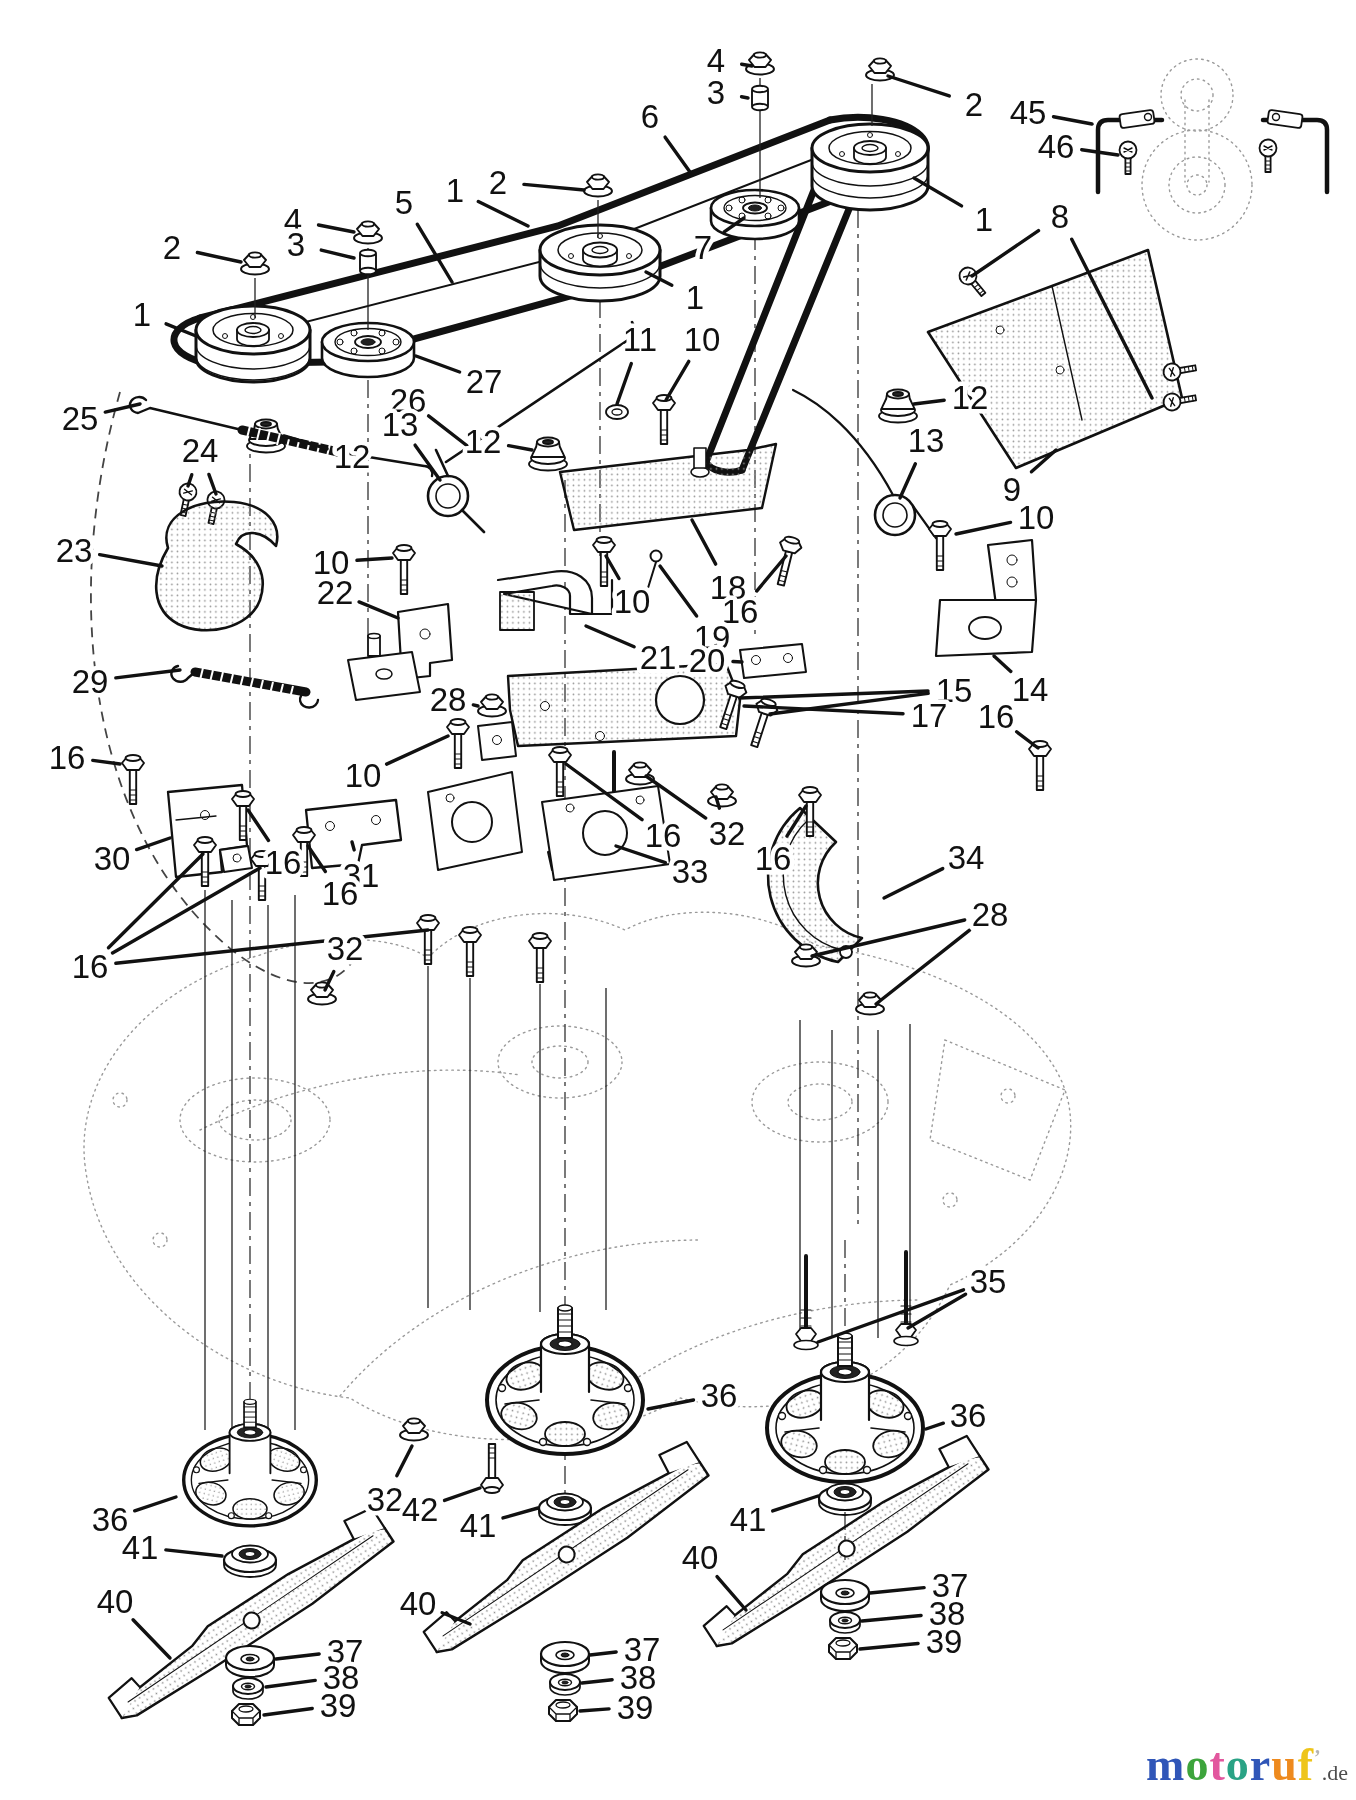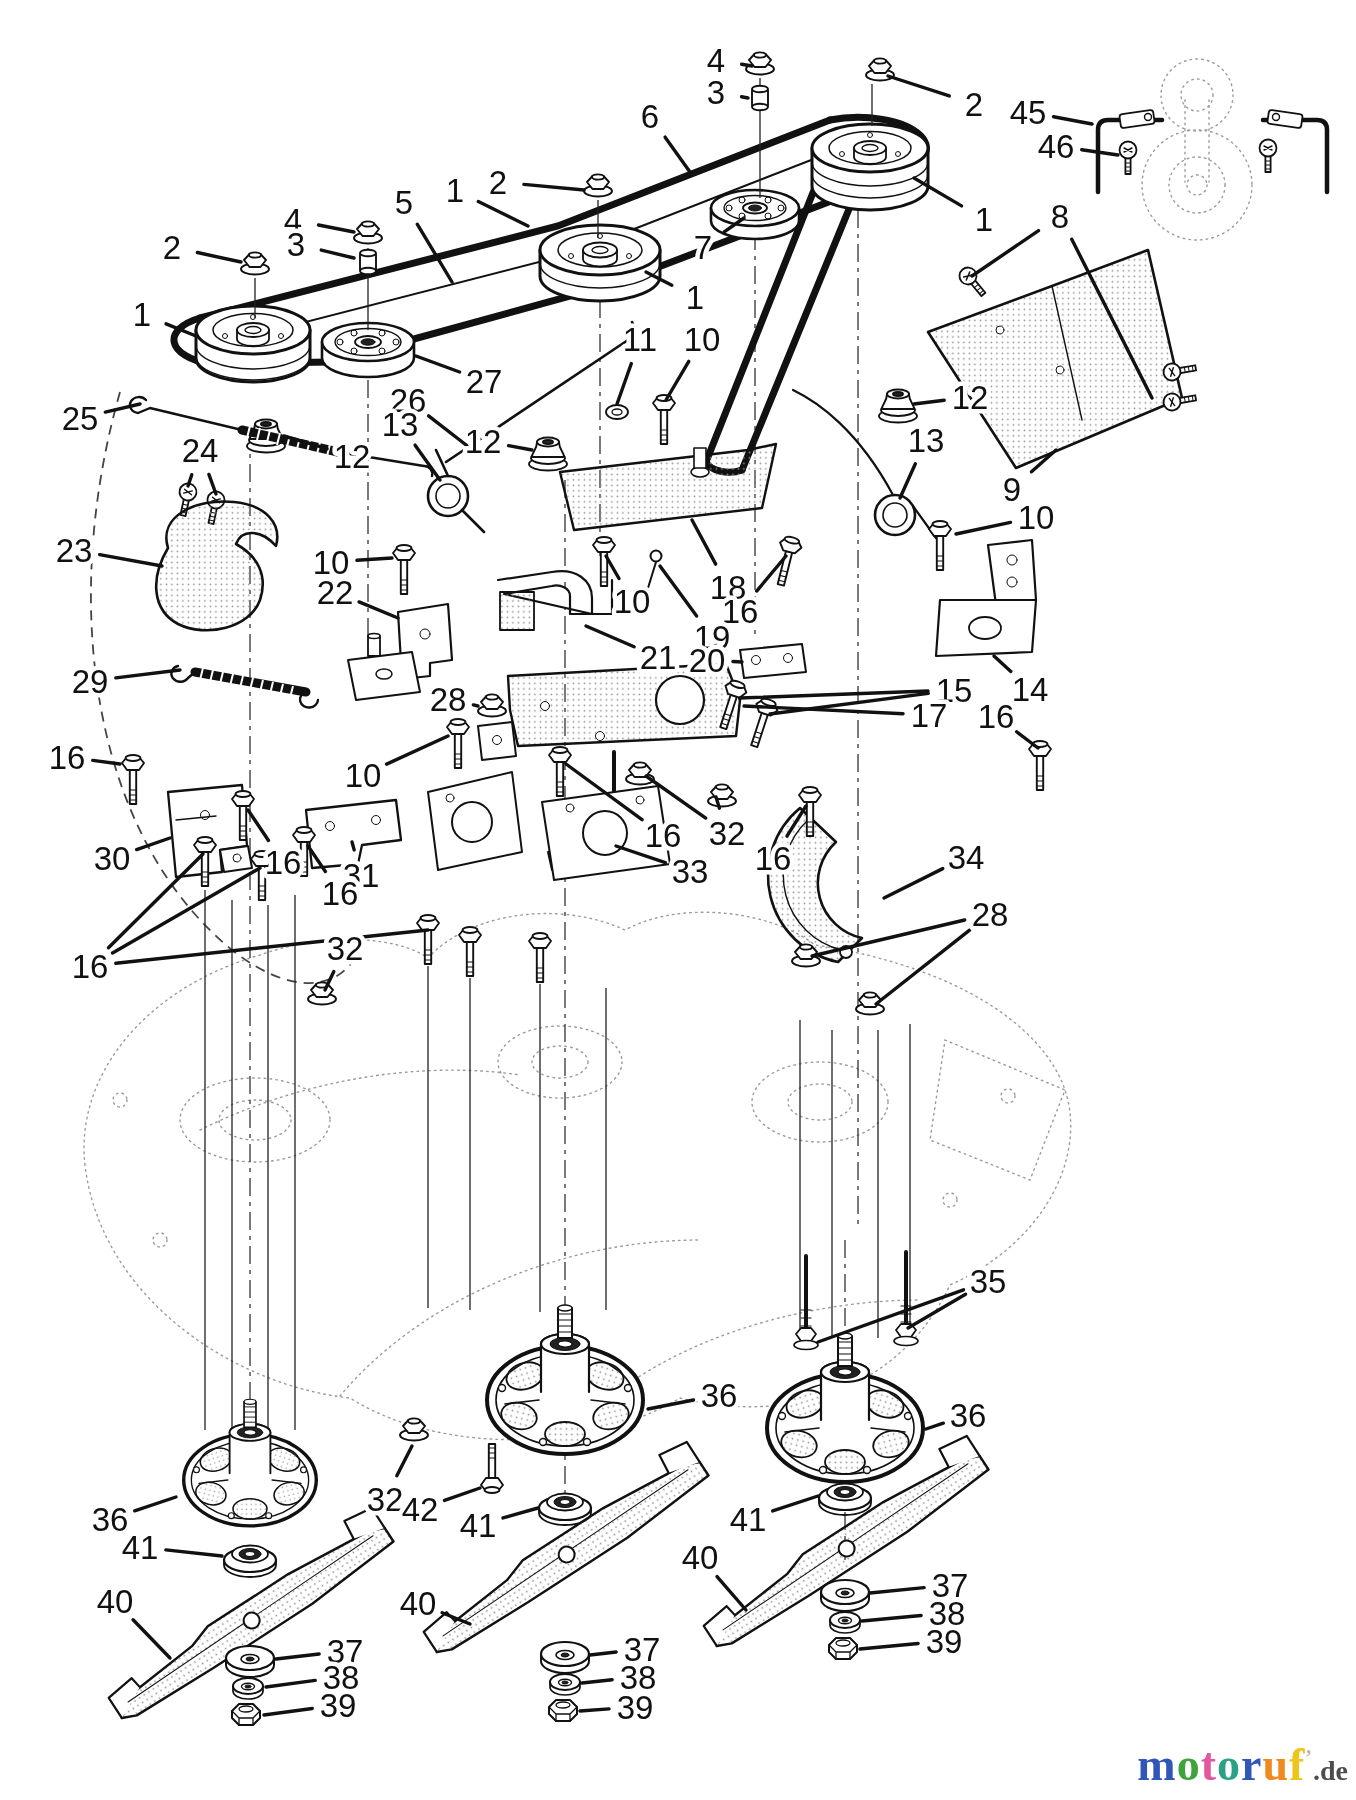--- a/index.html
+++ b/index.html
@@ -12,21 +12,21 @@
   .ghost{stroke:#9a9a9a;fill:none;stroke-width:1.4;stroke-dasharray:1.6 4.2;stroke-linecap:round}
   .axis{stroke:#333;stroke-width:1.3;fill:none;stroke-dasharray:18 6 4 6}
   .stud{stroke:#222;stroke-width:1.3;fill:none}
   .belt{stroke:#111;stroke-width:7;fill:none;stroke-linecap:round}
   .belt2{stroke:#111;stroke-width:2;fill:none}
   .leader{stroke:#111;stroke-width:3.4;stroke-linecap:round}
   .callout-num{font:400 33px "Liberation Sans",sans-serif;fill:#111;text-anchor:middle;
     dominant-baseline:central;paint-order:stroke;stroke:#fff;stroke-width:9px;stroke-linejoin:round}
   #logo{position:absolute;right:8px;bottom:12px;font-family:"Liberation Serif",serif;
         font-weight:700;font-size:46px;line-height:1;letter-spacing:1px;white-space:nowrap}
-  #logo .tld{font-size:28px;font-weight:700;letter-spacing:0}
+  #logo .tld{font-size:22px;font-weight:400;letter-spacing:0}
   #logo .tick{font-size:20px;vertical-align:super}
 </style>
 </head>
 <body>
 
 <svg id="diagram-svg" width="1356" height="1800" viewBox="0 0 1356 1800" xmlns="http://www.w3.org/2000/svg">
   <defs>
     <pattern id="dotsL" width="5.5" height="5.5" patternUnits="userSpaceOnUse">
       <circle cx="1.4" cy="1.4" r="0.85" fill="#8f8f8f"></circle>
     </pattern>

